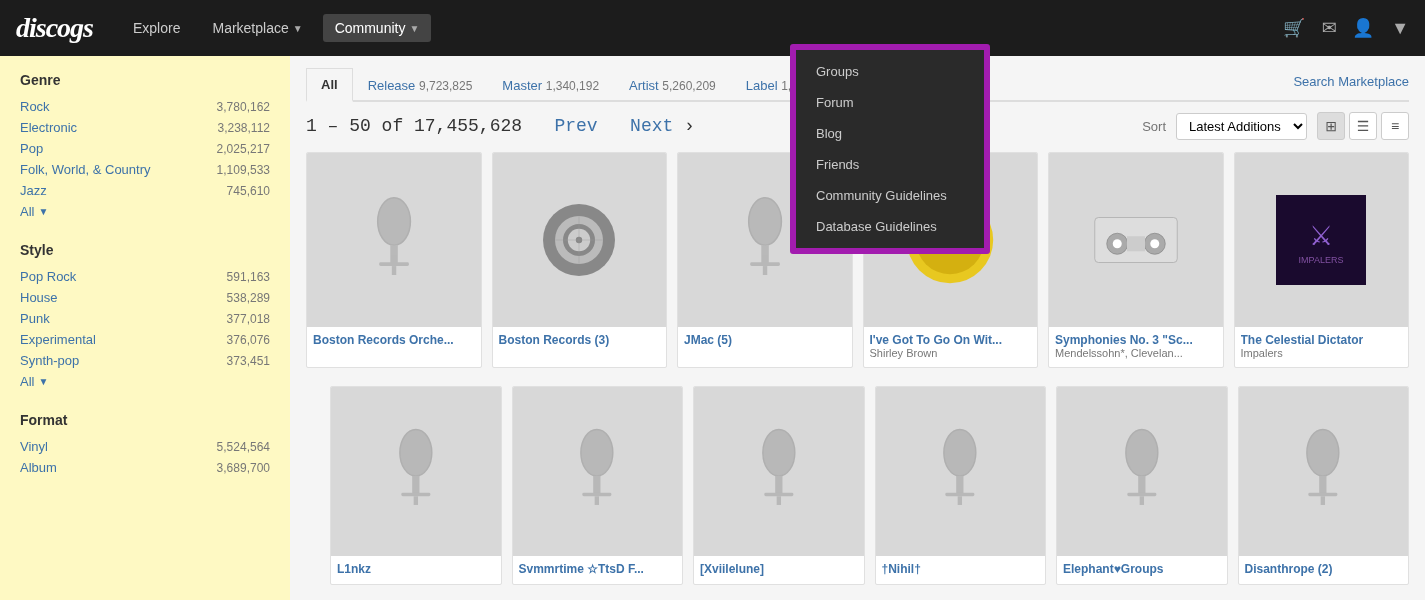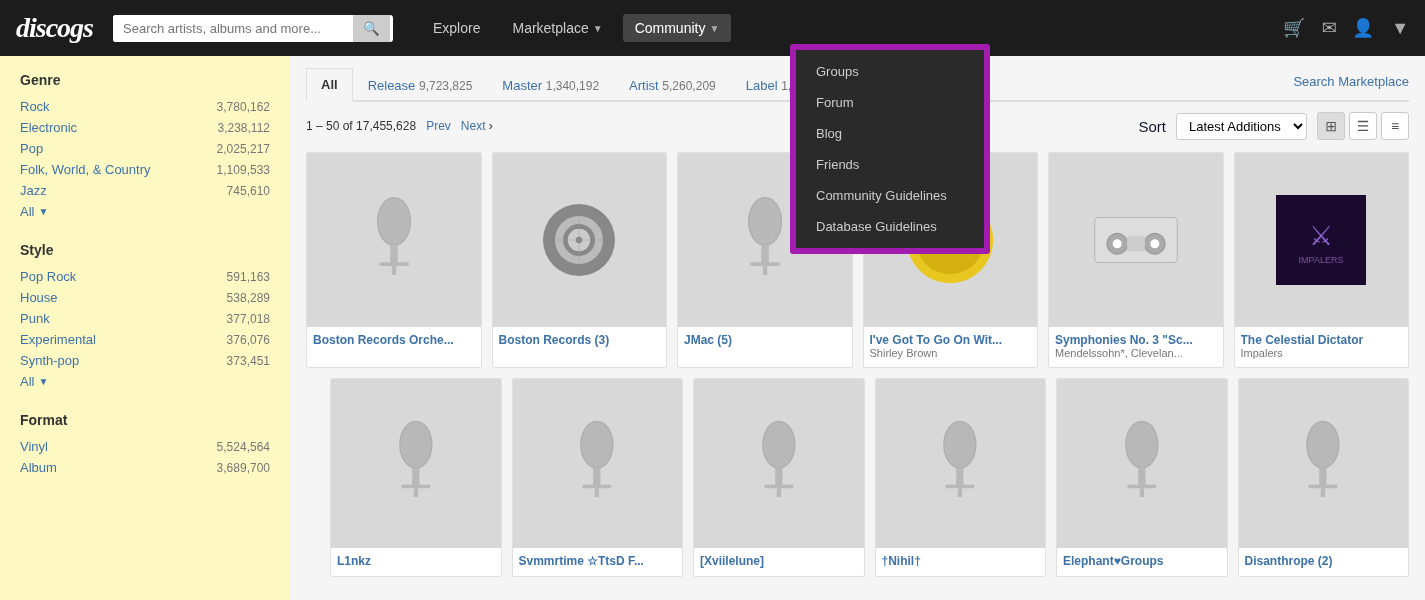--- a/index.html
+++ b/index.html
@@ -170,28 +170,28 @@
     }
     .tab-count { color: #777; font-size: 12px; }
 
     
     .toolbar {
       display: flex;
       align-items: center;
       justify-content: space-between;
       margin-bottom: 12px;
     }
-    .pagination-info { font-size: 12px; color: #333; }
+    .pagination-info { font-size: 18px; color: #333; font-family: Liberation Mono, monospace; }
     .pagination-info a { color: #3d72a9; text-decoration: none; }
     .sort-view {
       display: flex;
       align-items: center;
       gap: 10px;
     }
-    .sort-label { font-size: 15px; color: #0f172a; }
+    .sort-label { font-size: 13px; color: #737373; }
     .sort-select {
       border: 1px solid #ccc;
       border-radius: 3px;
       padding: 4px 8px;
       font-size: 13px;
       background: #fff;
       cursor: pointer;
     }
     .view-icons { display: flex; gap: 4px; }
     .view-icon {
@@ -258,24 +258,20 @@
       white-space: nowrap;
       overflow: hidden;
       text-overflow: ellipsis;
     }
   </style>
 </head>
 <body>
 
 <header class="header">
   <div class="logo">discogs</div>
-  <div class="search-bar">
-    <input type="text" placeholder="Search artists, albums and more..." style="">
-    <button>🔍</button>
-  </div>
   <nav class="nav-links">
     <span class="nav-link">
       <span>Explore</span>
     </span>
     <span class="nav-link">
       <span>Marketplace</span>
       <span class="arrow">▼</span>
     </span>
     <span class="nav-link active">
       <span>Community</span>
@@ -496,21 +492,21 @@
     <text x="50" y="75" text-anchor="middle" font-size="10" fill="#8050a0">IMPALERS</text>
   </svg>
           </div>
       <div class="grid-info">
         <div class="grid-title">The Celestial Dictator</div>
         <div class="grid-subtitle">Impalers</div>
       </div>
     </div>
       </div>
 
-    <div class="grid" style="margin-top:10px;padding-left:24px;" id="grid-row2">
+    <div class="grid" style="margin-top:18px;padding-left:24px;" id="grid-row2">
         <div class="grid-item">
       <div class="grid-thumb">
             <svg class="mic-icon" viewBox="0 0 100 140" xmlns="http://www.w3.org/2000/svg">
     <ellipse cx="50" cy="45" rx="22" ry="32" fill="#999" stroke="#888" stroke-width="2"></ellipse>
     <rect x="45" y="77" width="10" height="25" fill="#999"></rect>
     <rect x="30" y="100" width="40" height="5" rx="2" fill="#999"></rect>
     <rect x="47" y="105" width="6" height="12" fill="#999"></rect>
   </svg>
           </div>
       <div class="grid-info">

